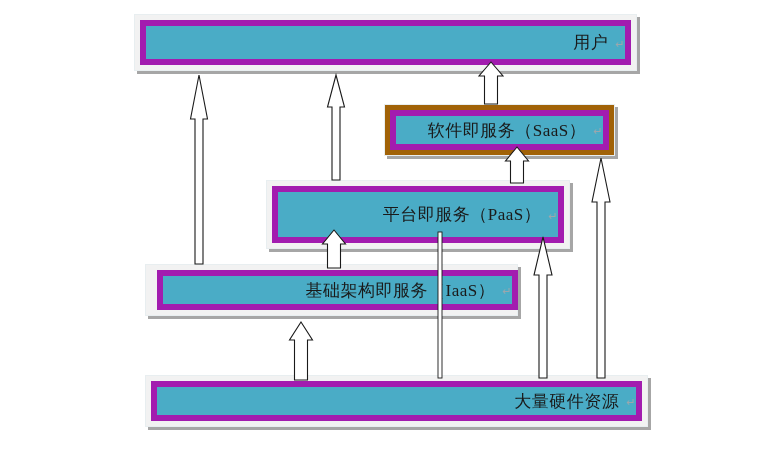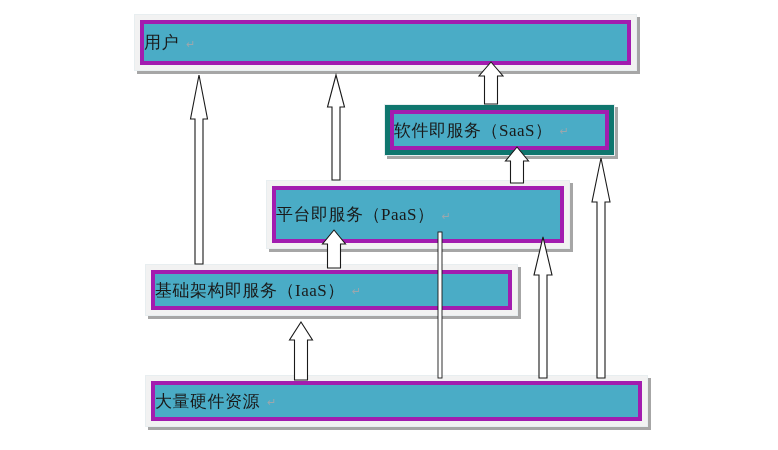--- a/index.html
+++ b/index.html
@@ -30,24 +30,24 @@
     background: #f2f2f2;
     border: 1px solid #e8eef0;
     box-shadow: 3px 3px 0 0 #a6a6a6;
     padding: 5px;
   }
   .box-inner {
     width: 100%;
     height: 100%;
     box-sizing: border-box;
     background: #4aacc6;
-    border: 4px solid #a21caf;
+    border: 6px solid #a21caf;
     display: flex;
     align-items: center;
-    justify-content: flex-start;
+    justify-content: flex-end;
   }
   .box-label {
     color: #1a1a1a;
     font-size: 17px;
     letter-spacing: 0.5px;
     white-space: nowrap;
     position: relative;
   }
   .pilcrow {
     color: #9aa7ad;
@@ -76,34 +76,34 @@
 <body style="background: rgb(255, 255, 255);">
 
 <div id="canvas">
 
   <div class="box" id="box-user" style="left: 134px; top: 14px; width: 503px; height: 57px; background: rgb(242, 242, 242); box-shadow: rgb(166, 166, 166) 3px 3px 0px 0px;">
     <div class="box-inner" style="background: rgb(74, 172, 198);">
       <span class="box-label" style="color: rgb(26, 26, 26);"><span>用户</span><span class="pilcrow">↵</span></span>
     </div>
   </div>
 
-  <div class="box" id="box-saas" style="left: 384px; top: 104px; width: 231px; height: 52px; background: #0f766e; box-shadow: rgb(166, 166, 166) 3px 3px 0px 0px;">
+  <div class="box" id="box-saas" style="left: 384px; top: 104px; width: 231px; height: 52px; background: #a16207; box-shadow: rgb(166, 166, 166) 3px 3px 0px 0px;">
     <div class="box-inner" style="background: rgb(74, 172, 198);">
       <span class="box-label" style="color: rgb(26, 26, 26);"><span>软件即服务（SaaS）</span><span class="pilcrow">↵</span></span>
     </div>
   </div>
 
   <div class="box" id="box-paas" style="left: 266px; top: 180px; width: 304px; height: 69px; background: rgb(242, 242, 242); box-shadow: rgb(166, 166, 166) 3px 3px 0px 0px;">
     <div class="box-inner" style="background: rgb(74, 172, 198);">
       <span class="box-label" style="color: rgb(26, 26, 26);"><span>平台即服务（PaaS）</span><span class="pilcrow">↵</span></span>
     </div>
   </div>
 
   <div class="box" id="box-iaas" style="left: 145px; top: 264px; width: 373px; height: 52px; background: rgb(242, 242, 242); box-shadow: rgb(166, 166, 166) 3px 3px 0px 0px;">
-    <div class="box-inner" style="background: rgb(74, 172, 198);">
+    <div class="box-inner" style="background: rgb(74, 172, 198); margin-left: 6px;">
       <span class="box-label" style="color: rgb(26, 26, 26);"><span>基础架构即服务（IaaS）</span><span class="pilcrow">↵</span></span>
     </div>
   </div>
 
   <div class="box" id="box-hardware" style="left: 145px; top: 375px; width: 503px; height: 52px; background: rgb(242, 242, 242); box-shadow: rgb(166, 166, 166) 3px 3px 0px 0px;">
     <div class="box-inner" style="background: rgb(74, 172, 198);">
       <span class="box-label" style="color: rgb(26, 26, 26);"><span>大量硬件资源</span><span class="pilcrow">↵</span></span>
     </div>
   </div>
 

